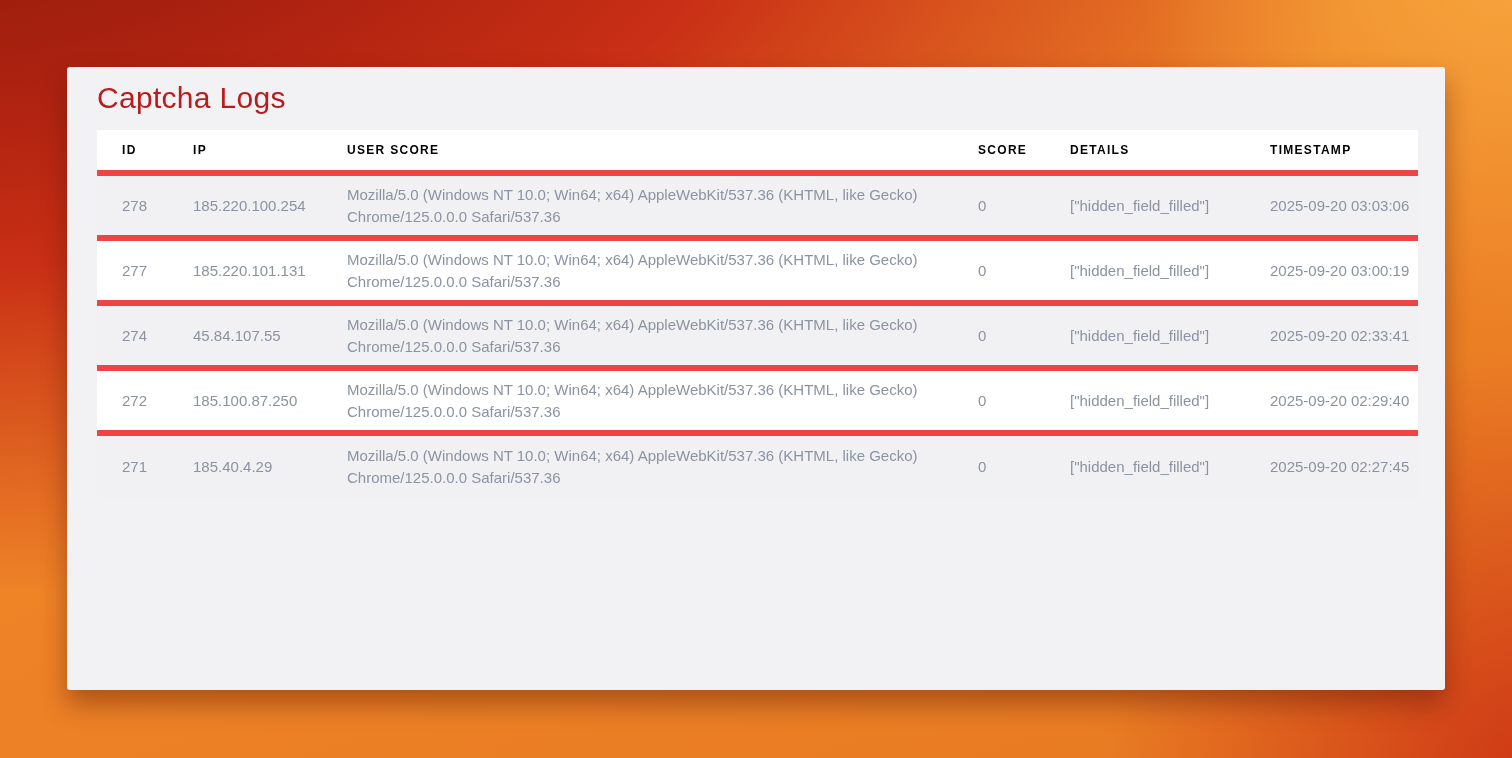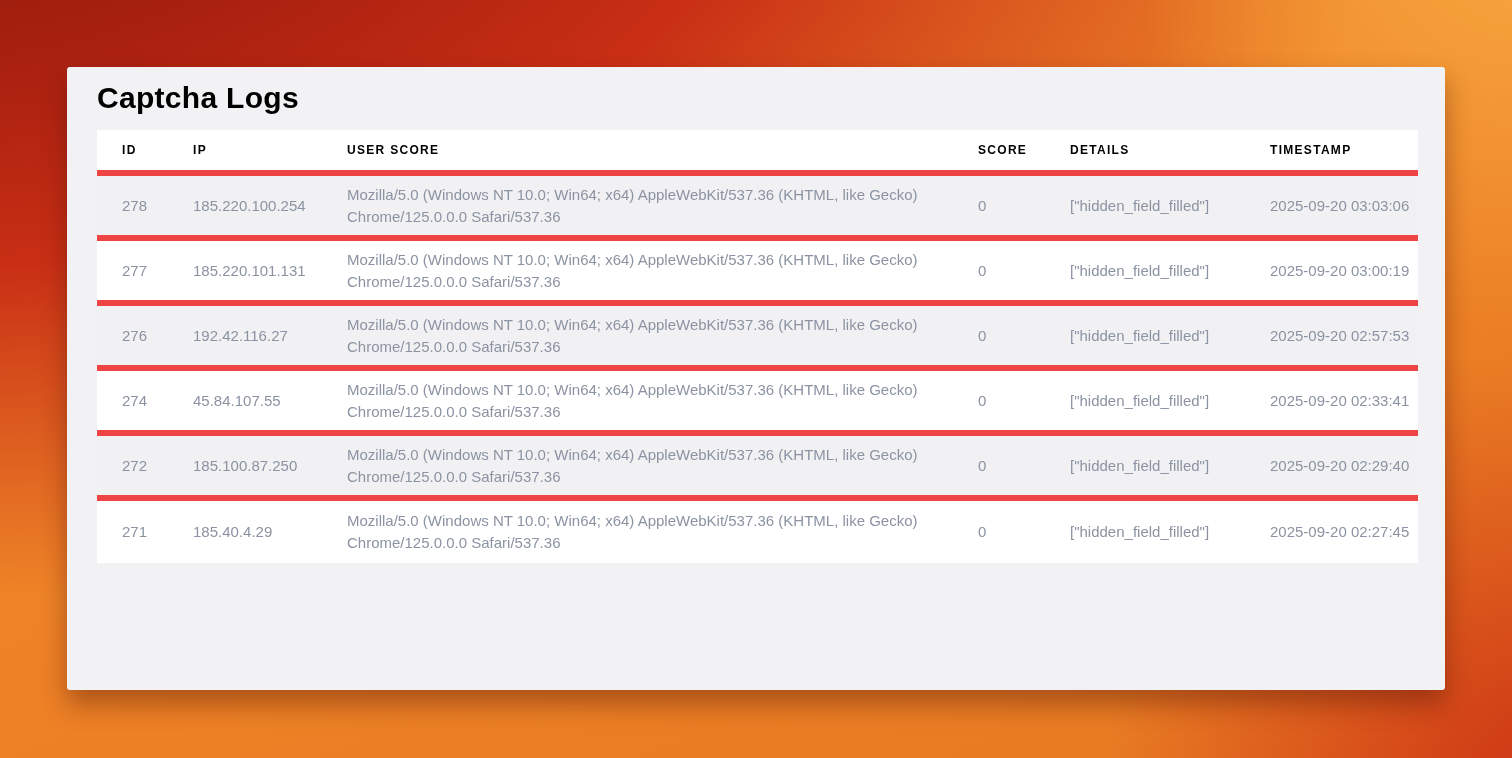--- a/index.html
+++ b/index.html
@@ -31,23 +31,23 @@
     box-shadow: 0 14px 26px rgba(80,18,6,0.42);
     overflow: hidden;
   }
 
   .page-title {
     margin: 0;
     position: absolute;
     left: 30px;
     top: 14px;
     font-size: 30px;
-    font-weight: 700;
+    font-weight: 400;
     letter-spacing: 0.3px;
-    color: #000000;
+    color: #b91c1c;
   }
 
   table.logs {
     position: absolute;
     left: 30px;
     top: 63px;
     width: 1321px;
     border-collapse: collapse;
     table-layout: fixed;
     background: #ffffff;
@@ -125,28 +125,20 @@
         </tr>
         <tr>
           <td>277</td>
           <td>185.220.101.131</td>
           <td>Mozilla/5.0 (Windows NT 10.0; Win64; x64) AppleWebKit/537.36 (KHTML, like Gecko) Chrome/125.0.0.0 Safari/537.36</td>
           <td>0</td>
           <td>["hidden_field_filled"]</td>
           <td>2025-09-20 03:00:19</td>
         </tr>
         <tr>
-          <td>276</td>
-          <td>192.42.116.27</td>
-          <td>Mozilla/5.0 (Windows NT 10.0; Win64; x64) AppleWebKit/537.36 (KHTML, like Gecko) Chrome/125.0.0.0 Safari/537.36</td>
-          <td>0</td>
-          <td>["hidden_field_filled"]</td>
-          <td>2025-09-20 02:57:53</td>
-        </tr>
-        <tr>
           <td>274</td>
           <td>45.84.107.55</td>
           <td>Mozilla/5.0 (Windows NT 10.0; Win64; x64) AppleWebKit/537.36 (KHTML, like Gecko) Chrome/125.0.0.0 Safari/537.36</td>
           <td>0</td>
           <td>["hidden_field_filled"]</td>
           <td>2025-09-20 02:33:41</td>
         </tr>
         <tr>
           <td>272</td>
           <td>185.100.87.250</td>

